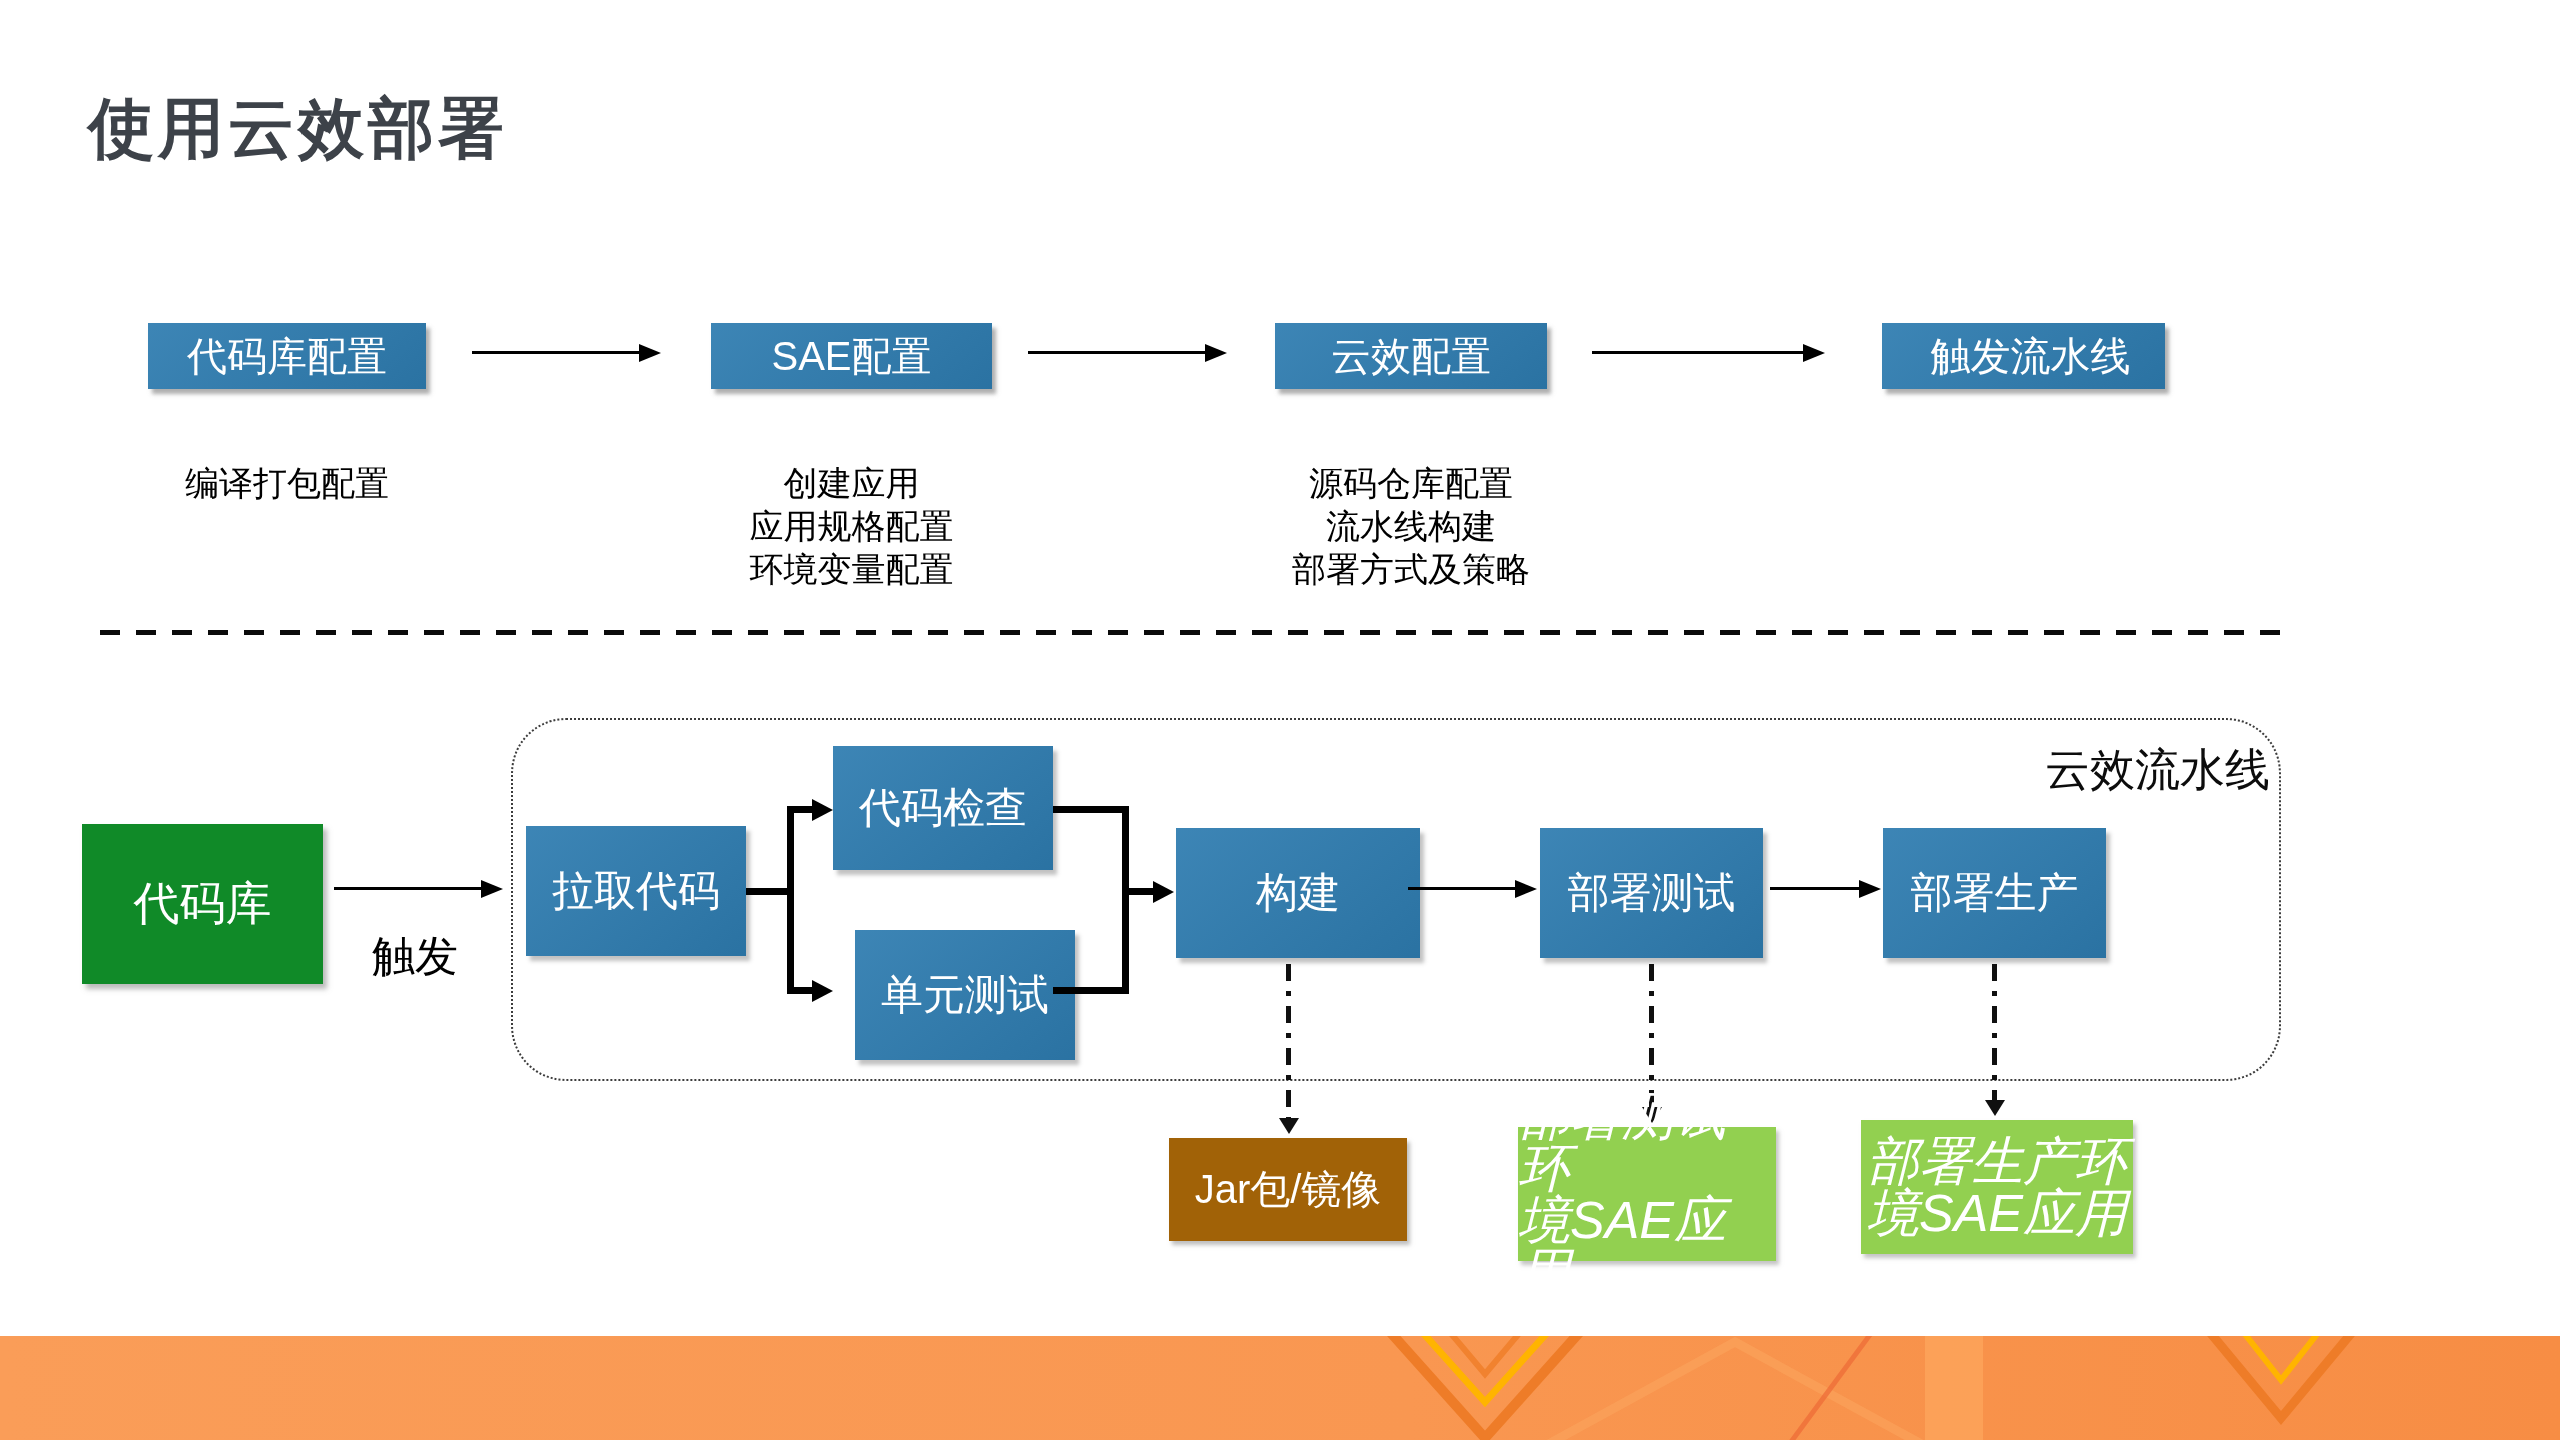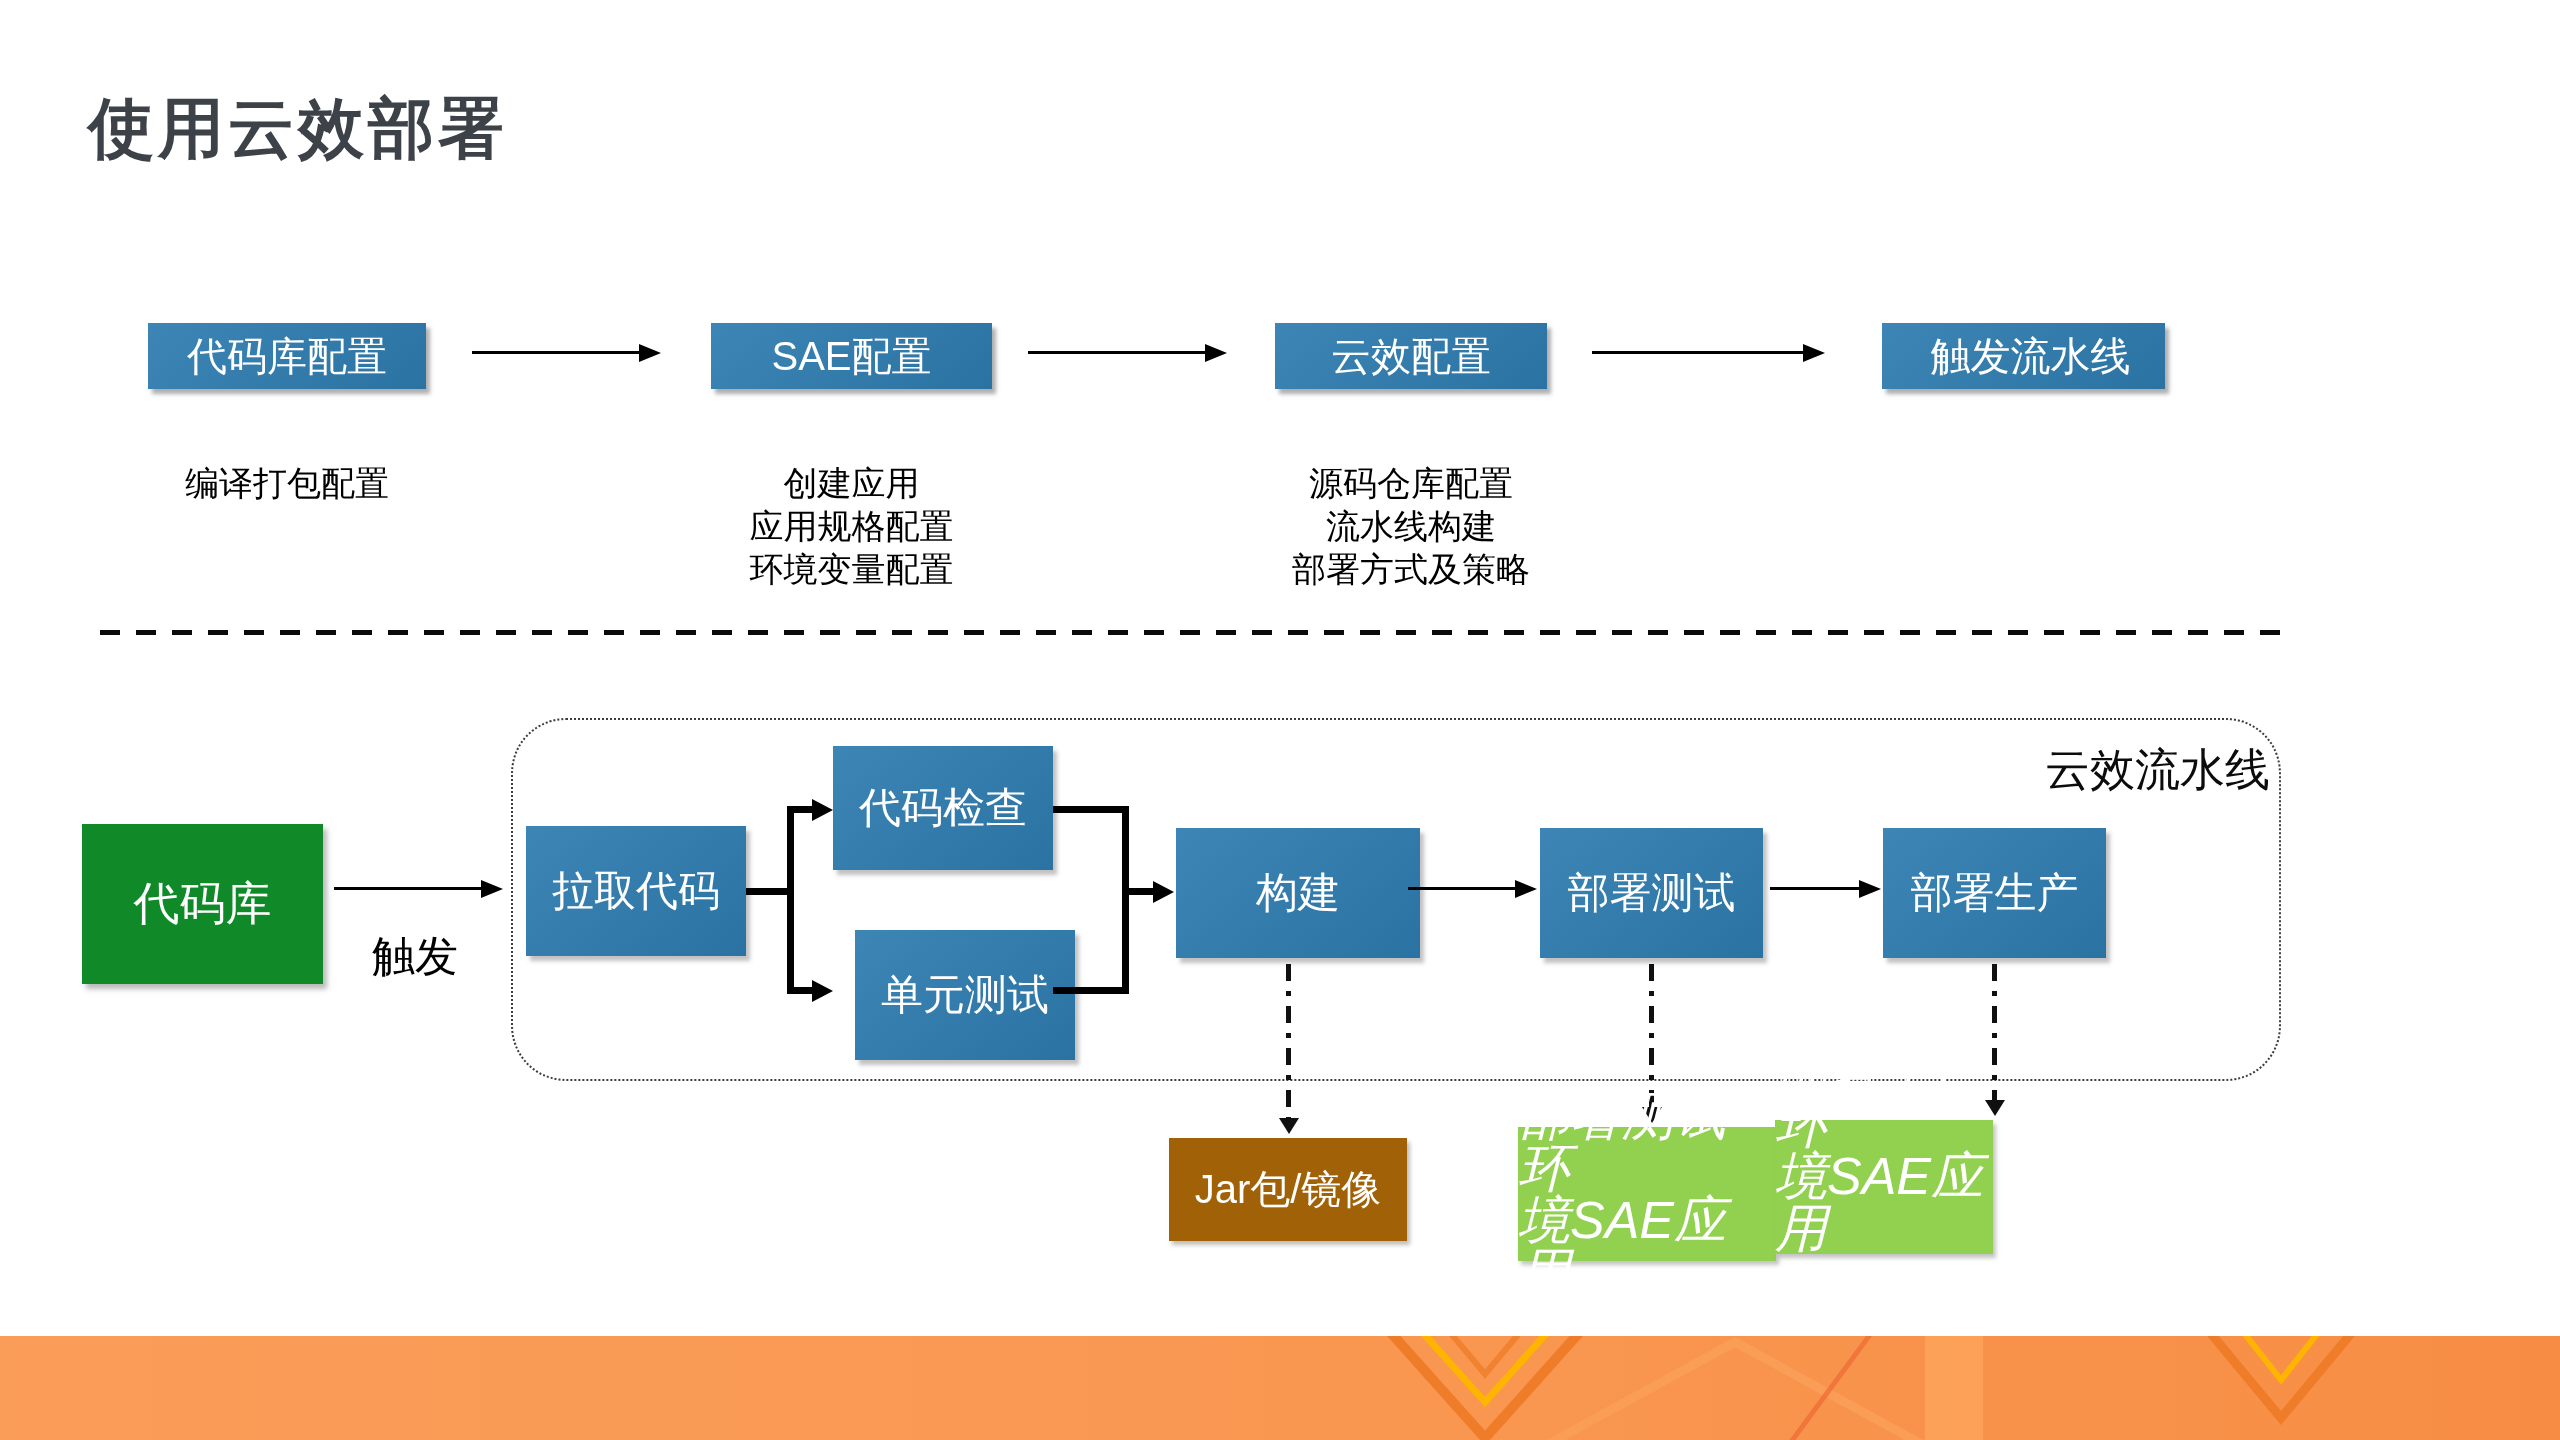--- a/index.html
+++ b/index.html
@@ -125,21 +125,21 @@
 
   <div class="vdash" style="left:1286px; top:964px; height:155px;"></div>
   <div class="vdash" style="left:1649px; top:964px; height:144px;"></div>
   <div class="vdash" style="left:1992px; top:964px; height:137px;"></div>
 
   <div class="artifact-box">Jar包/镜像</div>
   <div class="output-box" style="left:1518px; top:1127px;">
     <div>部署测试环</div>
     <div>境SAE应用</div>
   </div>
-  <div class="output-box" style="left:1775px; top:1120px; width:218px;justify-content:flex-end;">
+  <div class="output-box" style="left:1861px; top:1120px; width:272px;">
     <div>部署生产环</div>
     <div>境SAE应用</div>
   </div>
 
   <div class="footer">
     <svg width="2560" height="104" viewBox="0 0 2560 104">
       <polyline points="1383,-12 1485,102 1587,-12" fill="none" stroke="#ee7c28" stroke-width="10"></polyline>
       <polyline points="1415,-12 1485,66 1555,-12" fill="none" stroke="#ffb400" stroke-width="7"></polyline>
       <polyline points="1443,-12 1485,38 1527,-12" fill="none" stroke="#f1822f" stroke-width="6"></polyline>
       <polyline points="1545,110 1735,6 1925,110" fill="none" stroke="#fca55e" stroke-width="9" opacity="0.55"></polyline>

